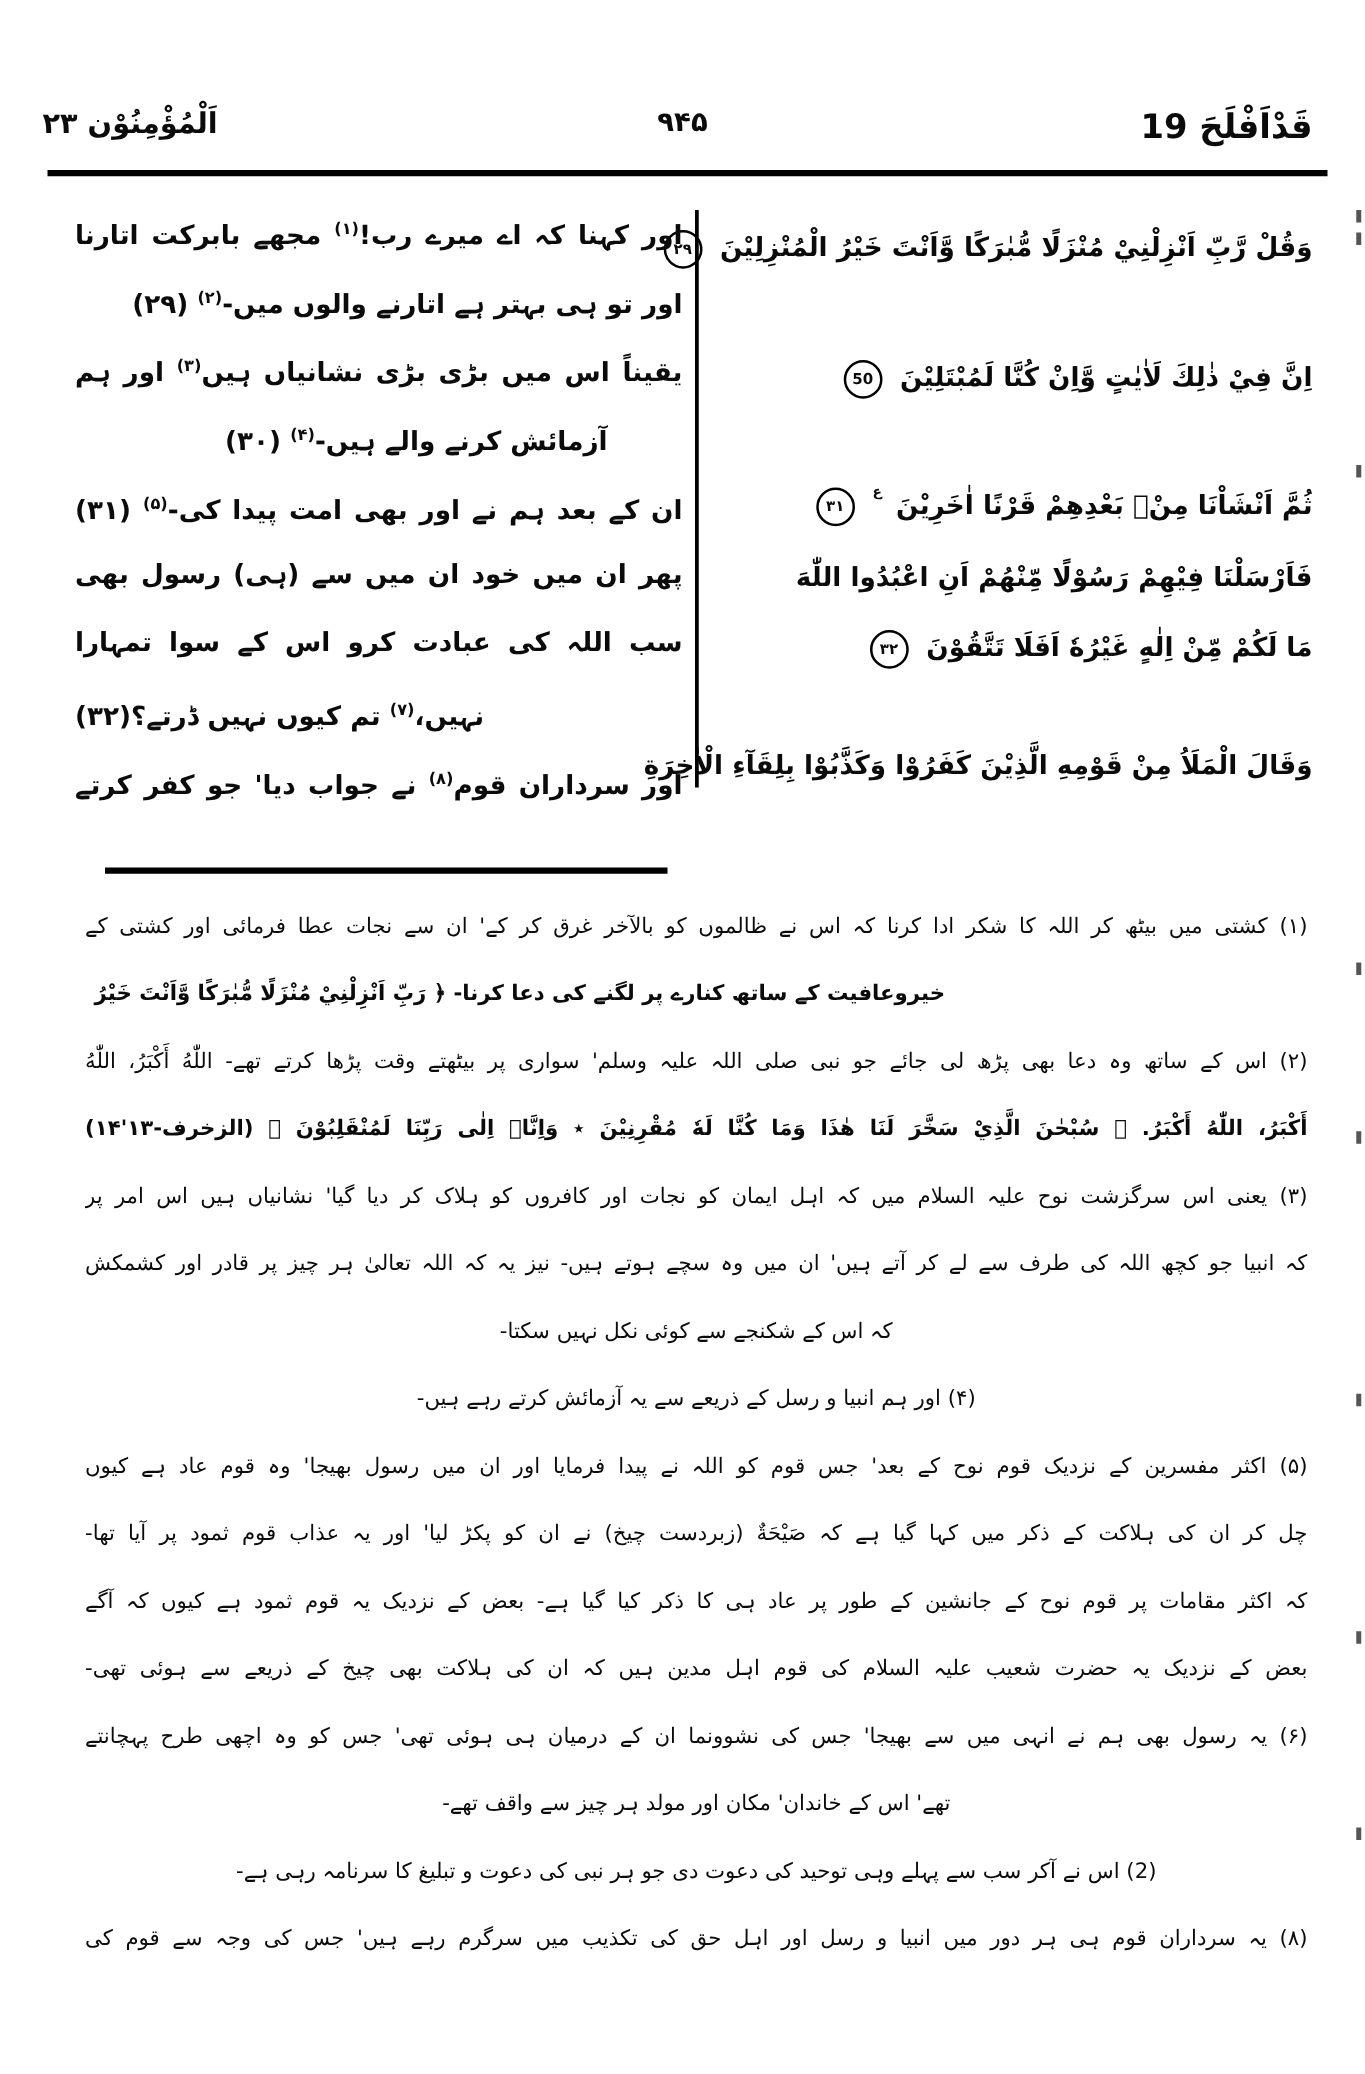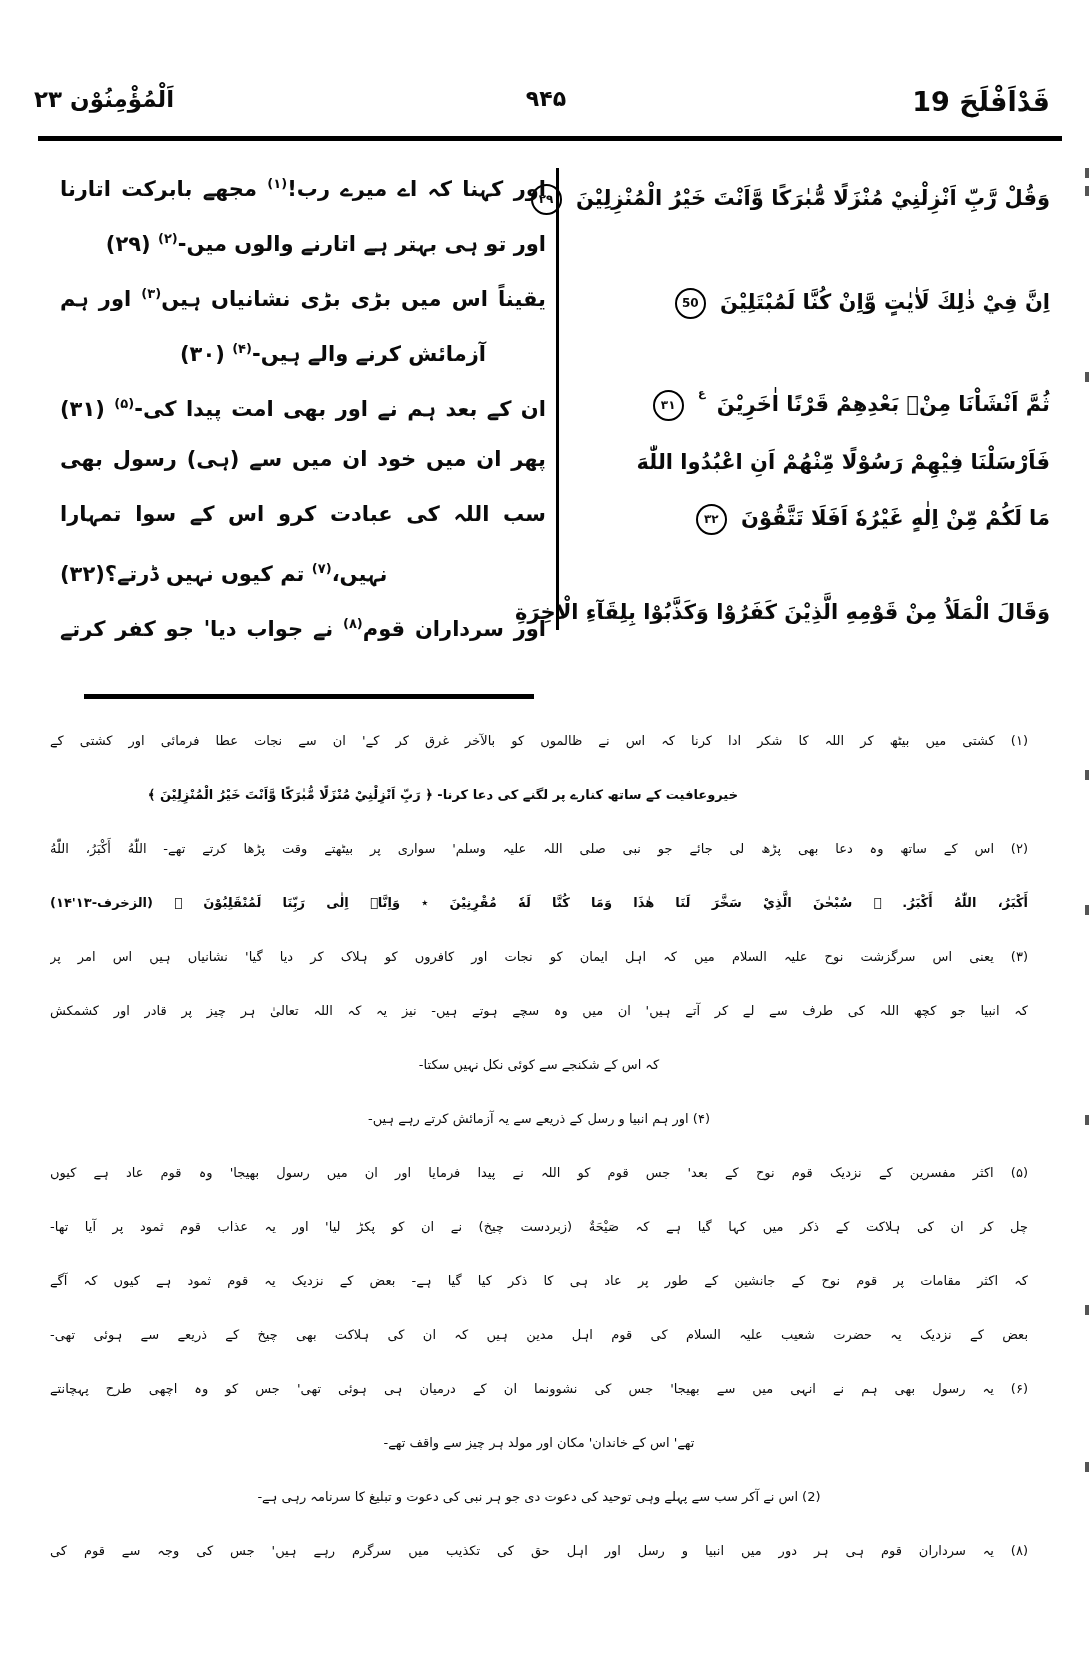--- a/index.html
+++ b/index.html
@@ -31,21 +31,21 @@
   
   #translation{position:absolute;left:60px;top:158px;width:486px;direction:rtl;font-size:21px;font-weight:700;}
   .tline{height:55px;line-height:52px;overflow:hidden;white-space:nowrap;}
   .tline.j{text-align:justify;text-align-last:justify;white-space:normal;}
   .tline.r{text-align:right;}
   .tline.c{text-align:center;padding-left:60px;}
   .tline.l{text-align:left;}
   .tline sup{font-size:13px;font-weight:700;}
   
   #fn-sep{position:absolute;left:84px;top:694px;width:450px;height:5px;background:#000;}
-  #footnotes{position:absolute;left:50px;top:716px;width:978px;direction:rtl;font-size:13px;font-weight:500;}
+  #footnotes{position:absolute;left:68px;top:716px;width:978px;direction:rtl;font-size:17px;font-weight:500;}
   .fline{height:54px;line-height:50px;overflow:hidden;}
   .fline.j{text-align:justify;text-align-last:justify;}
   .fline.c{text-align:center;}
   .fline.ir{text-align:right;padding-right:290px;}
   .qbr{font-weight:700;}
   
   .tick{position:absolute;right:3px;width:4px;height:10px;background:#555;}
 </style>
 </head>
 <body>

